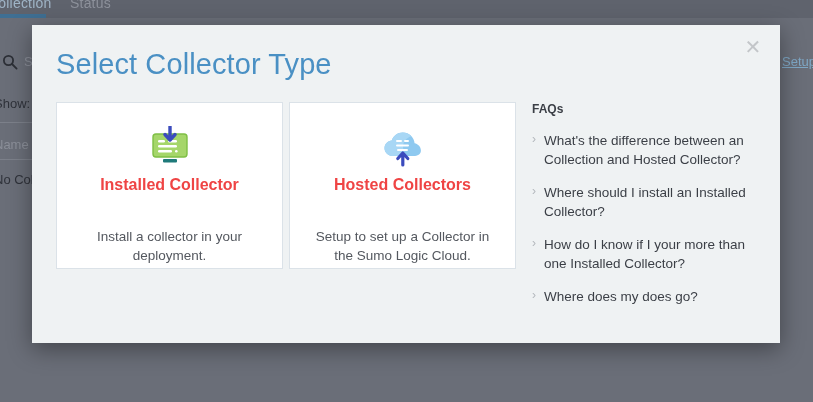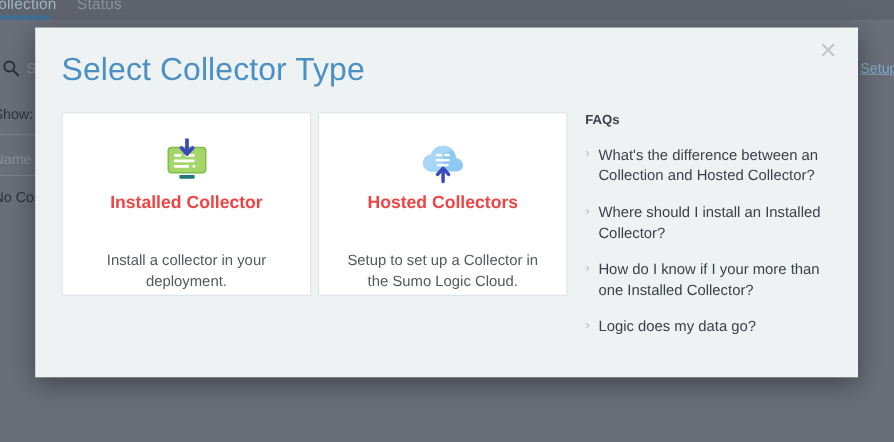--- a/index.html
+++ b/index.html
@@ -344,18 +344,18 @@
         <span>Where should I install an Installed Collector?</span>
       </div>
 
       <div class="faq-item">
         <span class="faq-chevron">›</span>
         <span>How do I know if I your more than one Installed Collector?</span>
       </div>
 
       <div class="faq-item">
         <span class="faq-chevron">›</span>
-        <span>Logic does my data go?</span>
+        <span>Where does my does go?</span>
       </div>
     </div>
 
   </div>
 </div>
 
 </body></html>

